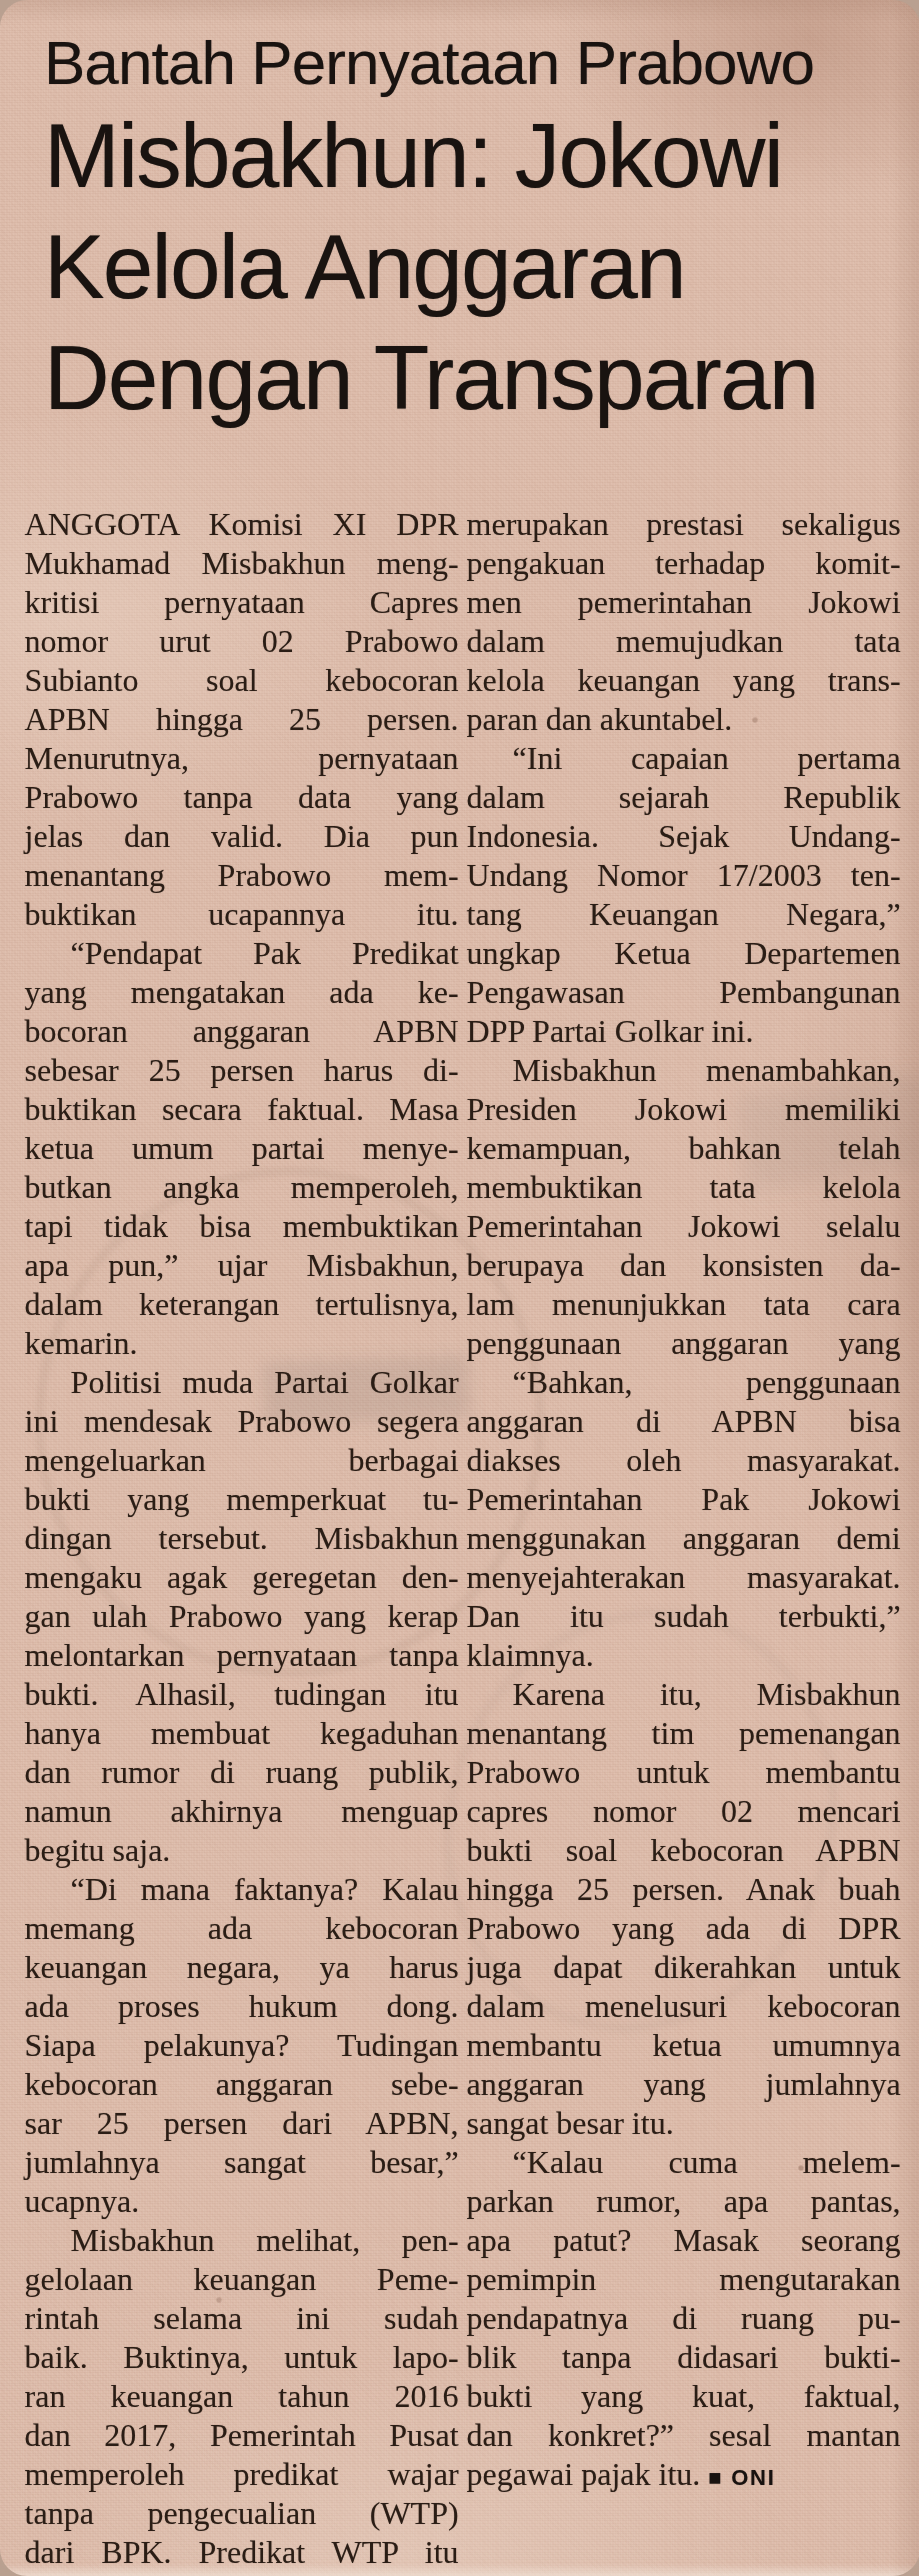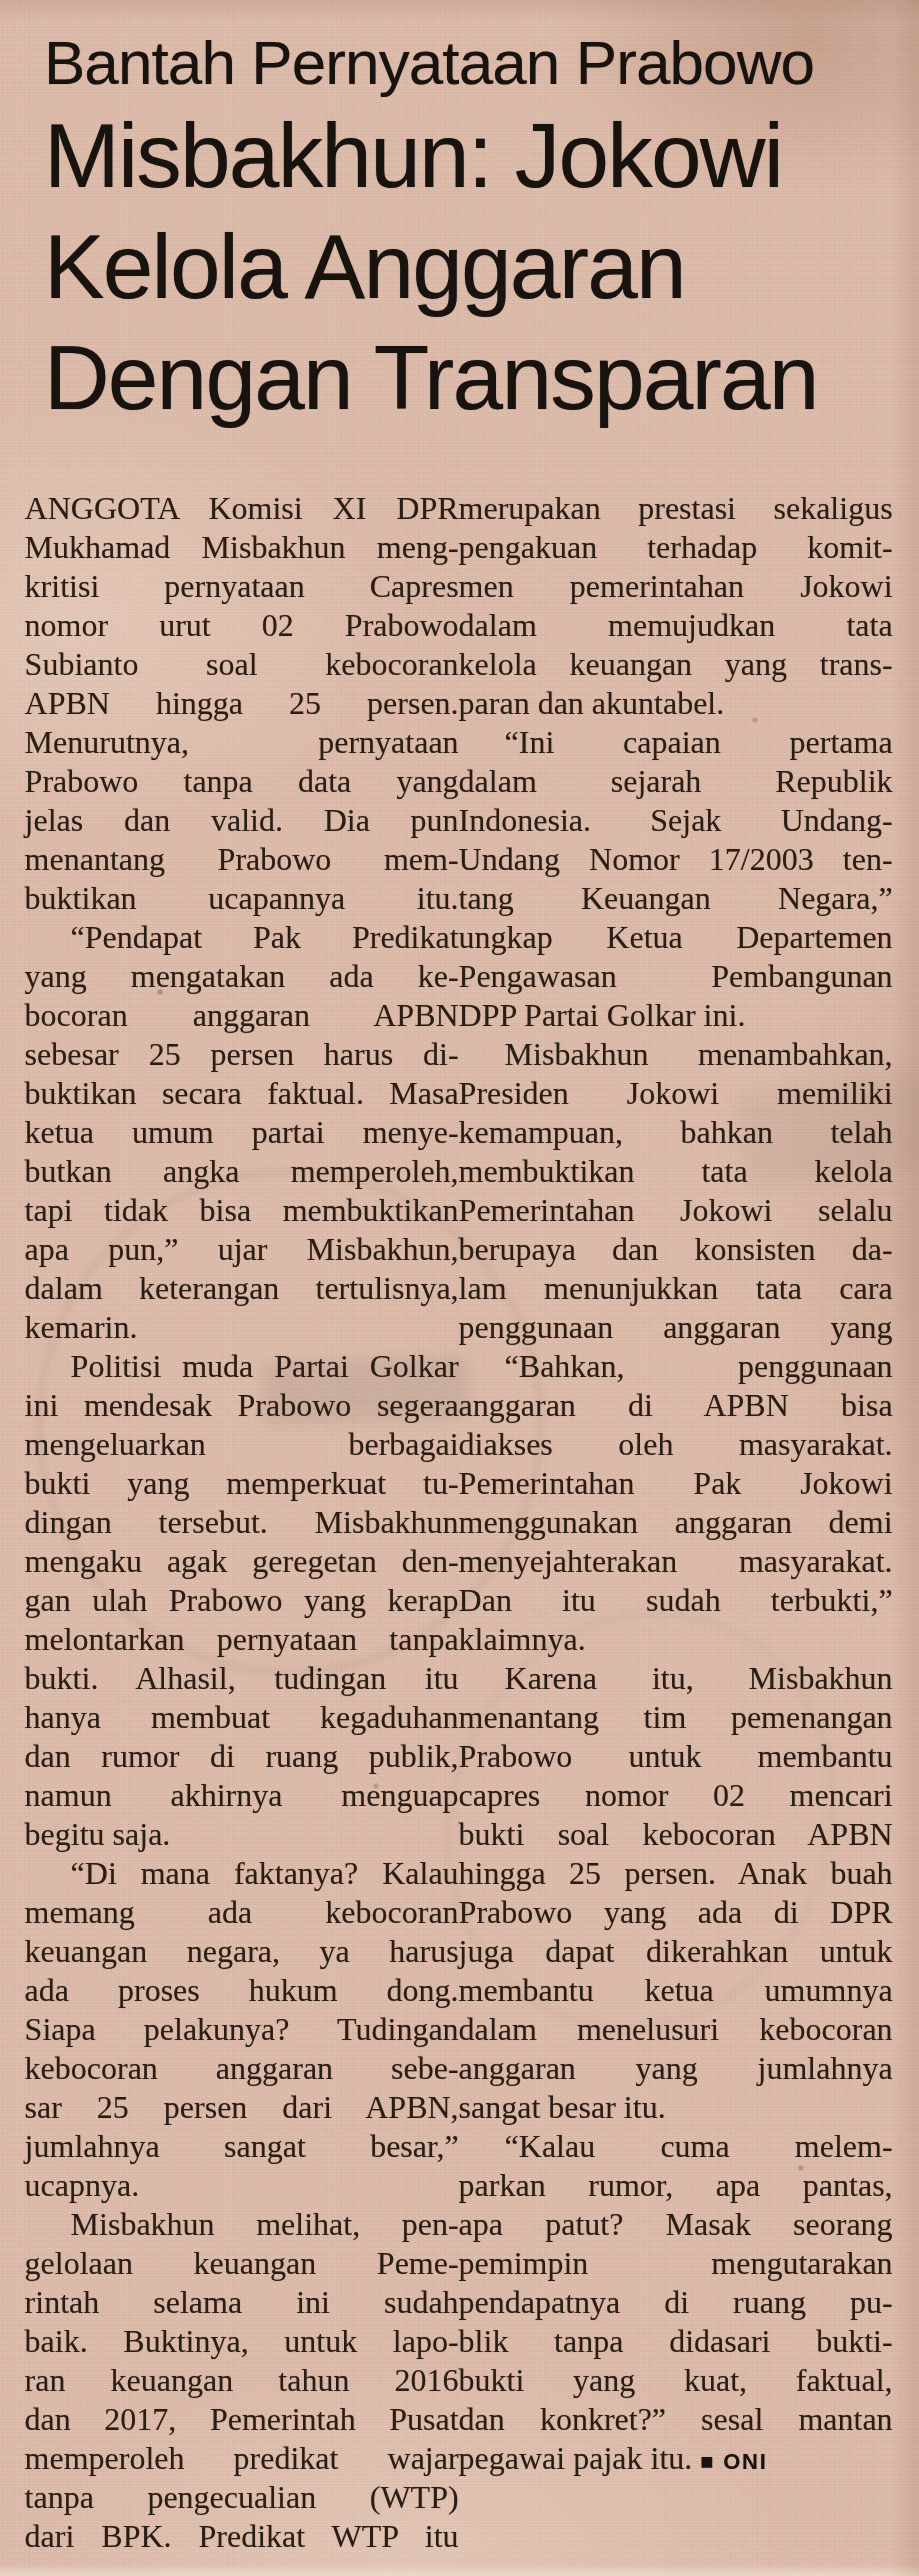--- a/index.html
+++ b/index.html
@@ -20,20 +20,21 @@
       radial-gradient(ellipse 369px 228px at 88% 1.5%, rgba(146,96,74,.28), rgba(146,96,74,0) 70%),
       radial-gradient(ellipse 228px 527px at 100% 48%, rgba(150,104,84,.16), rgba(150,104,84,0) 70%),
       radial-gradient(ellipse 439px 298px at 8% 24%,  rgba(243,226,212,.30), rgba(243,226,212,0) 70%),
       radial-gradient(ellipse 527px 263px at 45% 99%, rgba(238,220,206,.30), rgba(238,220,206,0) 70%),
       linear-gradient(to bottom, rgba(123,80,60,.14), rgba(123,80,60,0) 23px),
       linear-gradient(to left,  rgba(128,84,64,.16), rgba(128,84,64,0) 30px),
       linear-gradient(to bottom, rgba(0,0,0,0) calc(100% - 12.3px), rgba(248,238,228,.55)),
       repeating-linear-gradient(0deg,  rgba(136,86,62,.055) 0 0.9px, rgba(0,0,0,0) 0.9px 2.6px),
       repeating-linear-gradient(90deg, rgba(255,243,232,.07) 0 0.9px, rgba(0,0,0,0) 0.9px 2.6px),
       repeating-linear-gradient(45deg, rgba(158,108,86,.04) 0 1.8px, rgba(0,0,0,0) 1.8px 4.4px);
+    border-radius: 27px;
   }
   .content{position:relative;padding:30px 14px 0 24.6px;box-sizing:border-box;}
   .kicker{
     font-family:"Liberation Sans",sans-serif;
     font-weight:400;
     font-size:62px;line-height:1.08;
     letter-spacing:-0.9px;
     margin:0 0 3.5px 19.3px;
     color:var(--ink-head,#1c1410);
     text-shadow:0 0 0.9px rgba(28,20,16,.45);
@@ -42,21 +43,21 @@
   .headline{
     font-family:Liberation Sans, sans-serif;
     font-weight:400;
     font-size:91px;line-height:111px;
     letter-spacing:-1.8px;
     margin:0 0 0 19.3px;
     color:var(--ink-head,#191310);
     text-shadow:0 0 0.9px rgba(25,19,16,.5);
   }
   .headline .hline{display:block;white-space:nowrap;}
-  .cols{display:flex;gap:0;margin-top:56px;}
+  .cols{display:flex;gap:8px;margin-top:72px;}
   .col{
     flex:0 0 434px;width:434px;
     font-family:"Liberation Serif",serif;
     font-size:32px;line-height:39px;
     color:var(--ink,#2a1d15);
     text-shadow:0 0 0.9px rgba(42,29,21,.38);
   }
   .para{margin:0;}
   .line{text-align:left;}
   .line.just{text-align:justify;text-align-last:justify;}
@@ -222,22 +223,22 @@
           </div>
           <div class="para">
             <div class="line just first">Karena itu, Misbakhun</div>
             <div class="line just">menantang tim pemenangan</div>
             <div class="line just">Prabowo untuk membantu</div>
             <div class="line just">capres nomor 02 mencari</div>
             <div class="line just">bukti soal kebocoran APBN</div>
             <div class="line just">hingga 25 persen. Anak buah</div>
             <div class="line just">Prabowo yang ada di DPR</div>
             <div class="line just">juga dapat dikerahkan untuk</div>
+            <div class="line just">dalam menelusuri kebocoran</div>
             <div class="line just">membantu ketua umumnya</div>
-            <div class="line just">dalam menelusuri kebocoran</div>
             <div class="line just">anggaran yang jumlahnya</div>
             <div class="line">sangat besar itu.</div>
           </div>
           <div class="para">
             <div class="line just first">“Kalau cuma melem-</div>
             <div class="line just">parkan rumor, apa pantas,</div>
             <div class="line just">apa patut? Masak seorang</div>
             <div class="line just">pemimpin mengutarakan</div>
             <div class="line just">pendapatnya di ruang pu-</div>
             <div class="line just">blik tanpa didasari bukti-</div>

